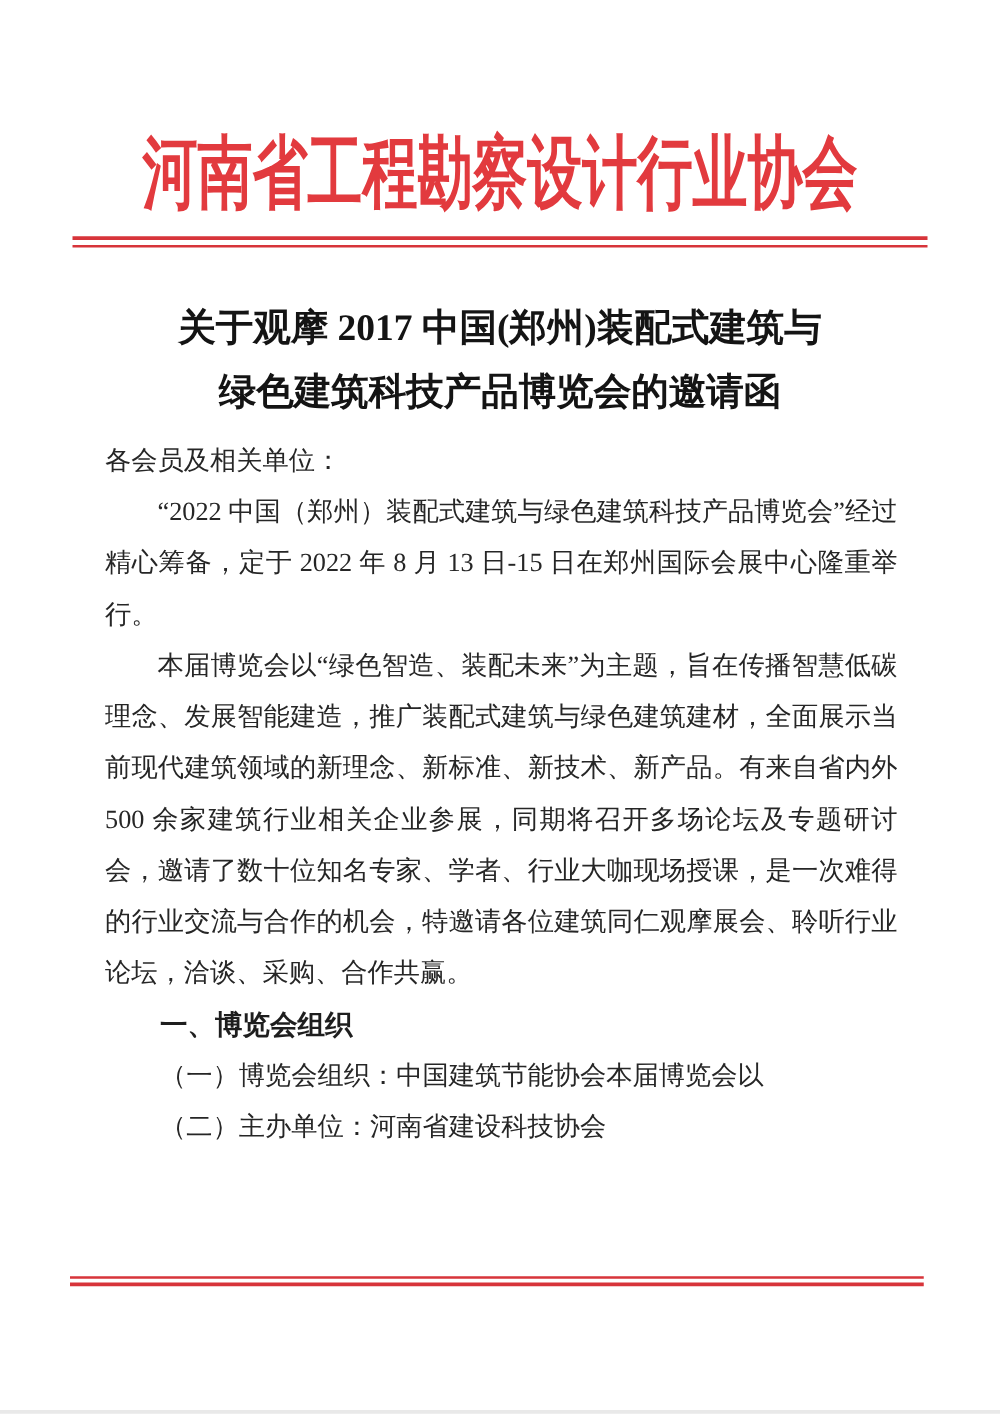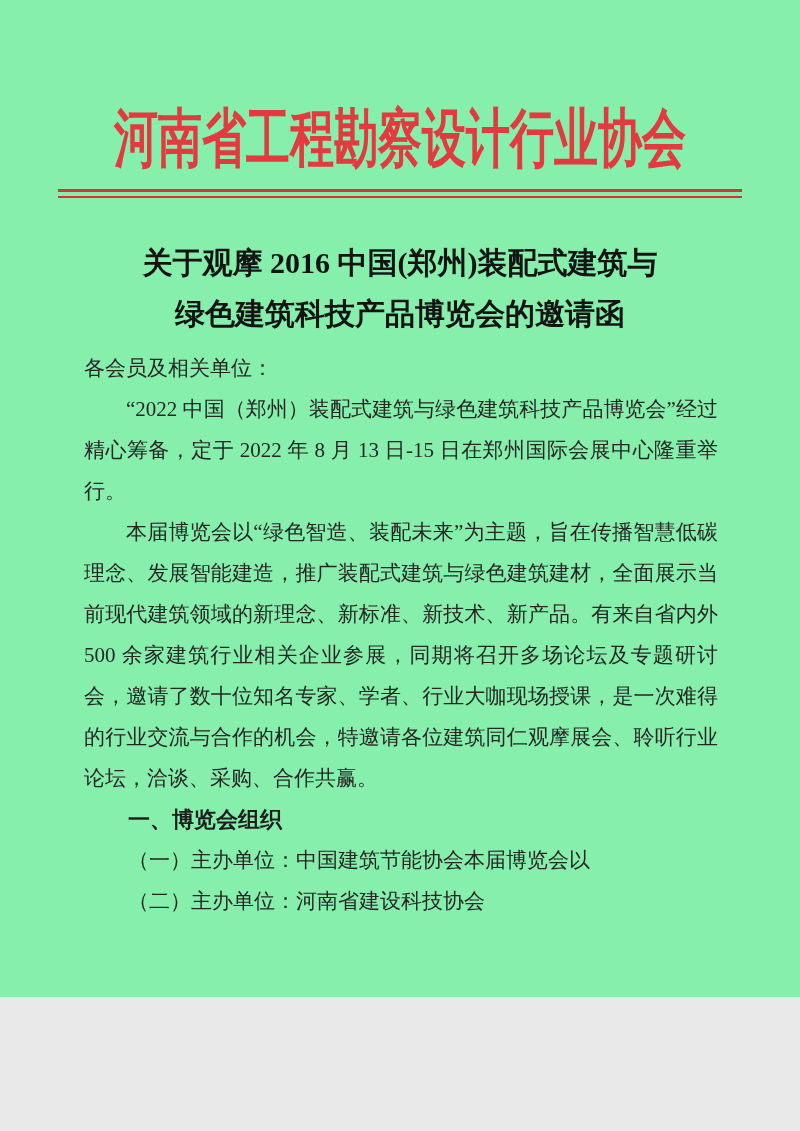--- a/index.html
+++ b/index.html
@@ -1,22 +1,22 @@
 <!DOCTYPE html>
 <html><head>
 <meta charset="utf-8">
 <style>
   * { margin: 0; padding: 0; box-sizing: border-box; }
   html, body { background: #e9e9e9; }
   .page {
     position: relative;
     width: 800px;
-    height: 997px;
+    height: 1128px;
     margin: 0 auto;
-    background: #86efac;
+    background: #ffffff;
     overflow: hidden;
     font-family: "Liberation Serif", "DejaVu Serif", serif;
   }
   
   .letterhead {
     position: absolute;
     top: 96px;
     left: 0;
     width: 100%;
     text-align: center;
@@ -91,35 +91,35 @@
 <div class="page">
 
   <div class="letterhead">河南省工程勘察设计行业协会</div>
 
   <div class="rule-top">
     <div class="rule-thick"></div>
     <div class="rule-thin"></div>
   </div>
 
   <div class="doc-title">
-    <div>关于观摩 2016 中国(郑州)装配式建筑与</div>
+    <div>关于观摩 2017 中国(郑州)装配式建筑与</div>
     <div>绿色建筑科技产品博览会的邀请函</div>
   </div>
 
   <div class="body-text">
     <p class="salutation">各会员及相关单位：</p>
 
     <p class="para">“2022 中国（郑州）装配式建筑与绿色建筑科技产品博览会”经过精心筹备，定于 2022 年 8 月 13 日-15 日在郑州国际会展中心隆重举行。</p>
 
     <p class="para">本届博览会以“绿色智造、装配未来”为主题，旨在传播智慧低碳理念、发展智能建造，推广装配式建筑与绿色建筑建材，全面展示当前现代建筑领域的新理念、新标准、新技术、新产品。有来自省内外 500 余家建筑行业相关企业参展，同期将召开多场论坛及专题研讨会，邀请了数十位知名专家、学者、行业大咖现场授课，是一次难得的行业交流与合作的机会，特邀请各位建筑同仁观摩展会、聆听行业论坛，洽谈、采购、合作共赢。</p>
 
     <div class="section-heading">一、博览会组织</div>
 
     <div class="org-item">
-      <span class="org-label">（一）主办单位：</span>
+      <span class="org-label">（一）博览会组织：</span>
       <span class="org-values">
         <span>中国建筑节能协会</span>
         <span>本届博览会以</span>
       </span>
     </div>
 
     <div class="org-item">
       <span class="org-label">（二）主办单位：</span>
       <span class="org-values">
         <span>河南省建设科技协会</span>

